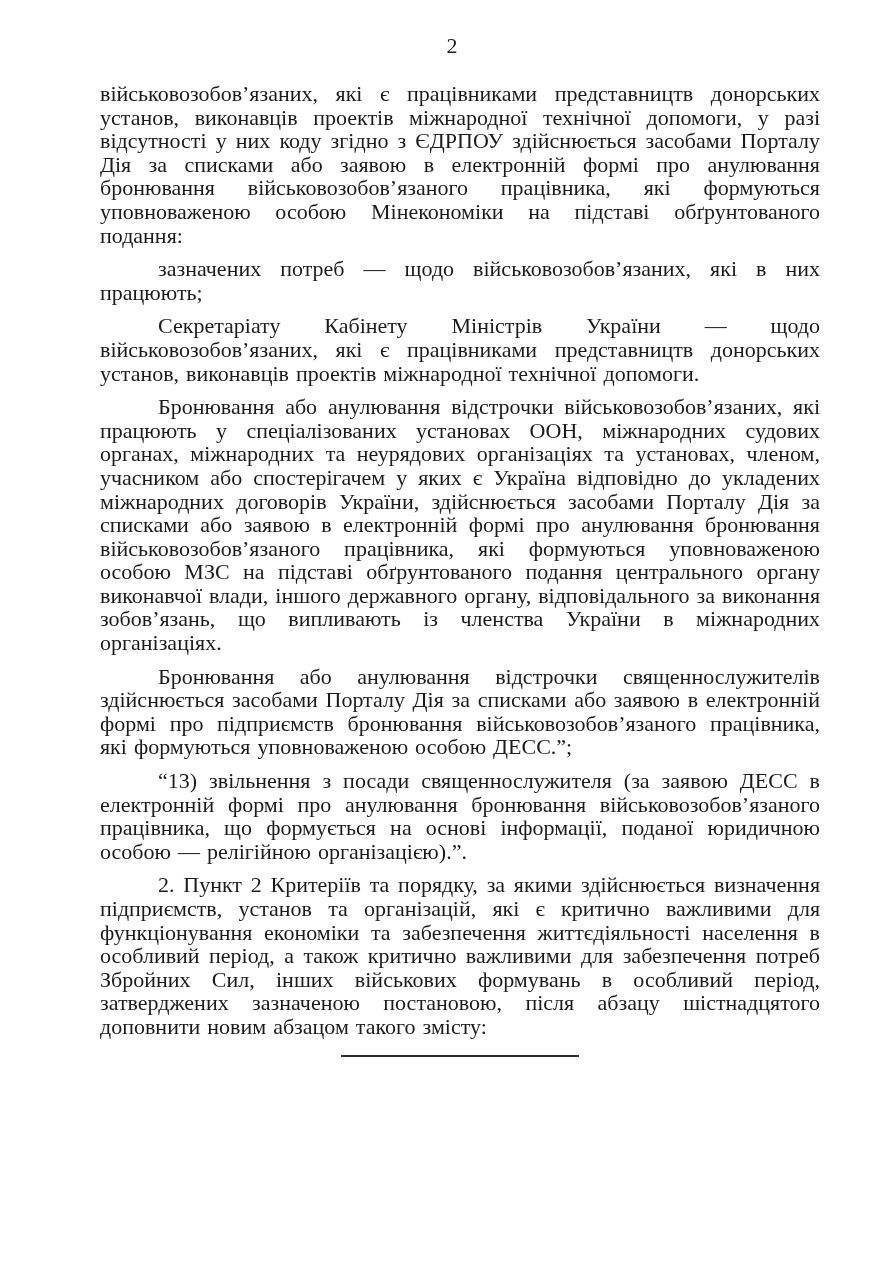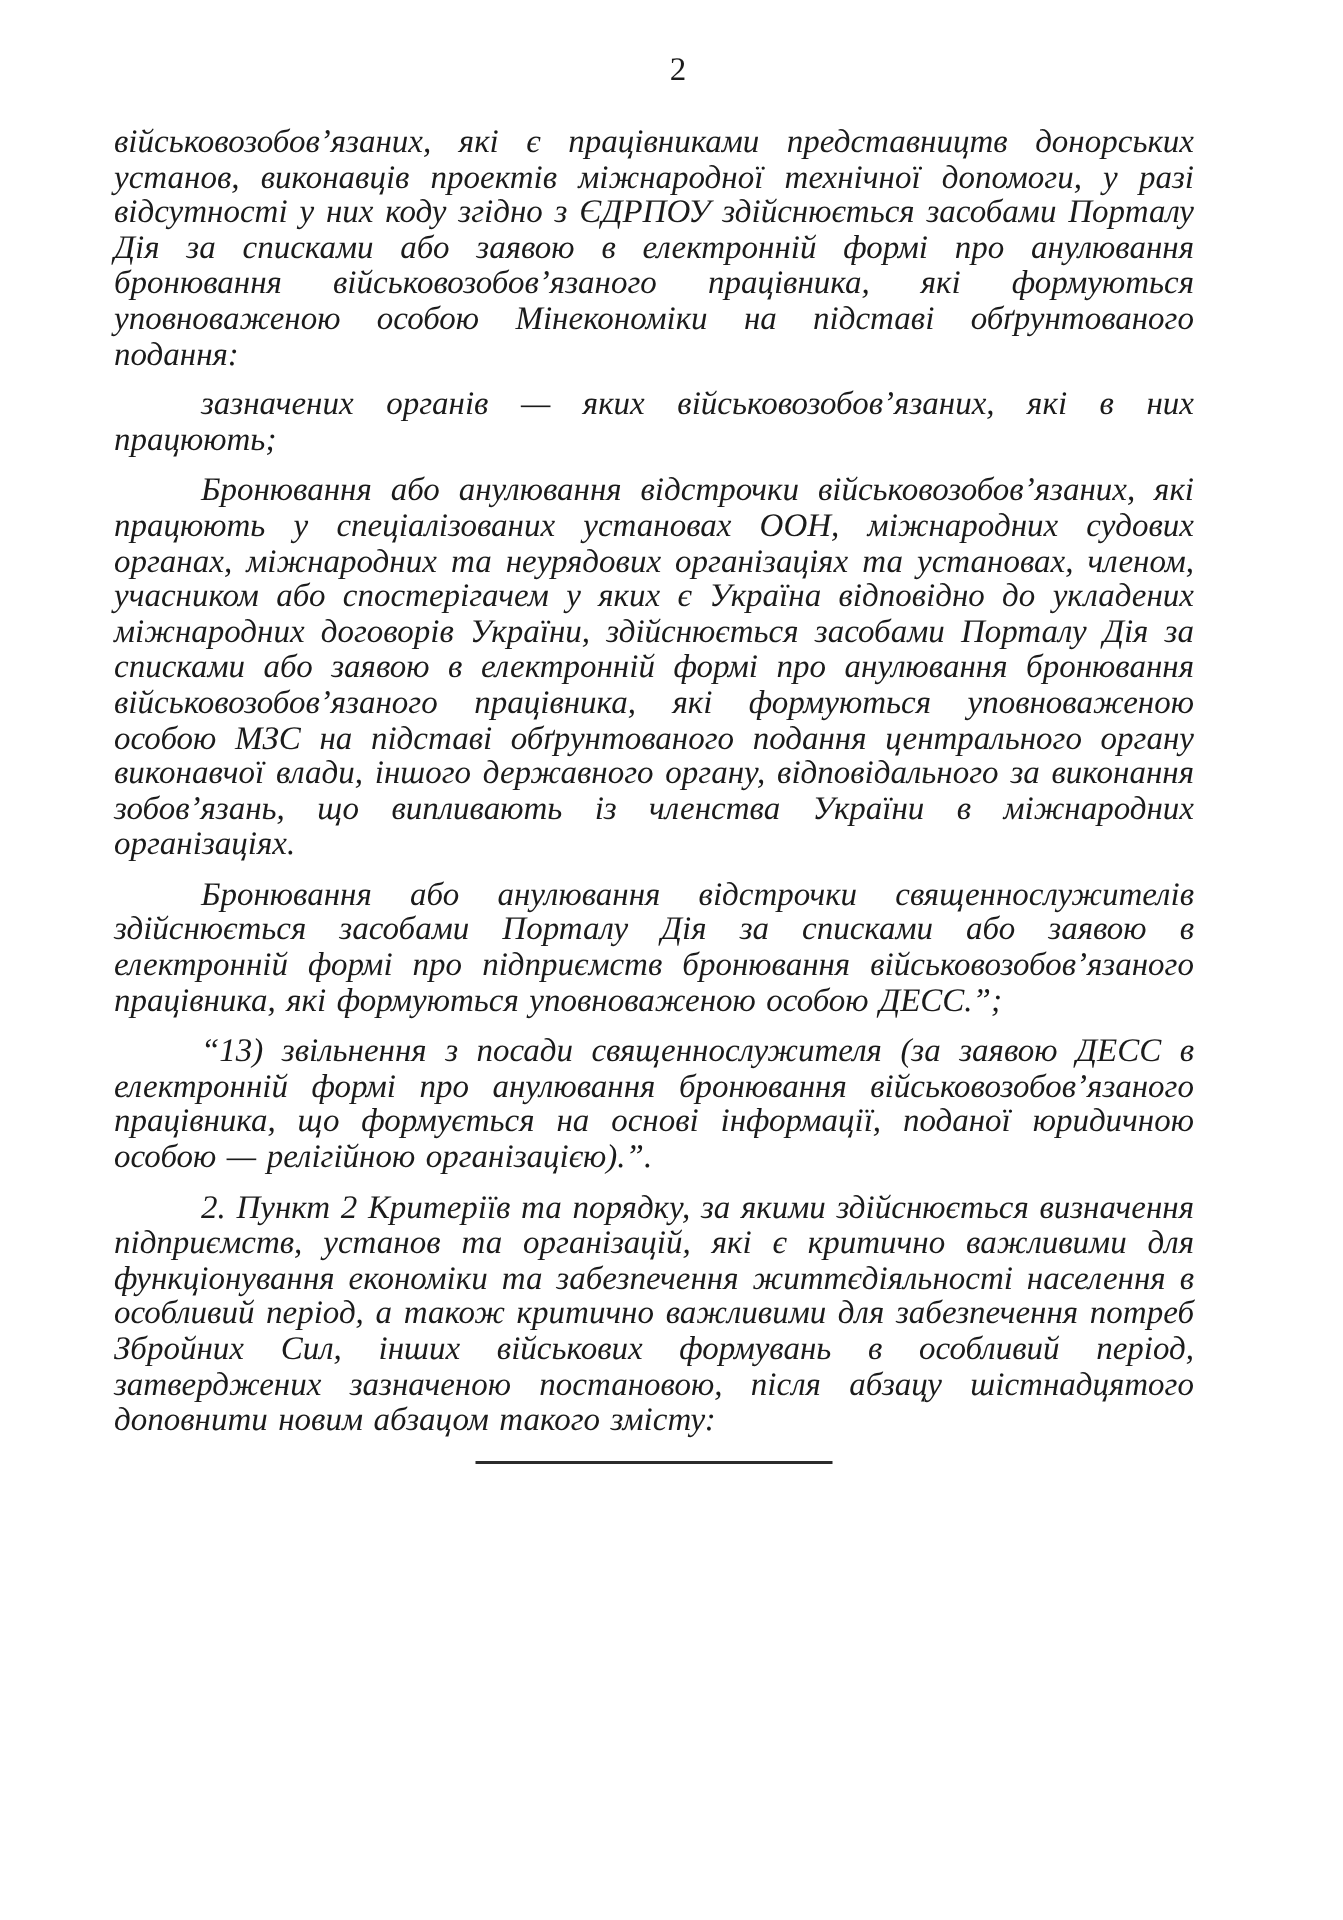--- a/index.html
+++ b/index.html
@@ -22,23 +22,22 @@
     left: 92px;
     width: 720px;
     text-align: center;
     font-size: 22px;
     line-height: 26px;
     color: #1b1b1b;
   }
   .content {
     position: absolute;
     top: 82px;
-    left: 76px;
+    left: 100px;
     width: 720px;
-    font-style: italic;
   }
   .para {
     margin: 0 0 10px 0;
     font-size: 22px;
     line-height: 23.6px;
     text-align: justify;
     text-indent: 58px;
     word-spacing: 1.5px;
   }
   .para.first {
@@ -52,21 +51,22 @@
   }
 </style>
 </head>
 <body>
 
 <div class="page">
   <div class="page-number">2</div>
 
   <div class="content">
     <p class="para first">військовозобов’язаних, які є працівниками представництв донорських установ, виконавців проектів міжнародної технічної допомоги, у разі відсутності у них коду згідно з ЄДРПОУ здійснюється засобами Порталу Дія за списками або заявою в електронній формі про анулювання бронювання військовозобов’язаного працівника, які формуються уповноваженою особою Мінекономіки на підставі обґрунтованого подання:</p>
-    <p class="para">зазначених органів — яких військовозобов’язаних, які в них працюють;</p>
+    <p class="para">зазначених потреб — щодо військовозобов’язаних, які в них працюють;</p>
+    <p class="para">Секретаріату Кабінету Міністрів України — щодо військовозобов’язаних, які є працівниками представництв донорських установ, виконавців проектів міжнародної технічної допомоги.</p>
     <p class="para">Бронювання або анулювання відстрочки військовозобов’язаних, які працюють у спеціалізованих установах ООН, міжнародних судових органах, міжнародних та неурядових організаціях та установах, членом, учасником або спостерігачем у яких є Україна відповідно до укладених міжнародних договорів України, здійснюється засобами Порталу Дія за списками або заявою в електронній формі про анулювання бронювання військовозобов’язаного працівника, які формуються уповноваженою особою МЗС на підставі обґрунтованого подання центрального органу виконавчої влади, іншого державного органу, відповідального за виконання зобов’язань, що випливають із членства України в міжнародних організаціях.</p>
     <p class="para">Бронювання або анулювання відстрочки священнослужителів здійснюється засобами Порталу Дія за списками або заявою в електронній формі про підприємств бронювання військовозобов’язаного працівника, які формуються уповноваженою особою ДЕСС.”;</p>
     <p class="para">“13) звільнення з посади священнослужителя (за заявою ДЕСС в електронній формі про анулювання бронювання військовозобов’язаного працівника, що формується на основі інформації, поданої юридичною особою — релігійною організацією).”.</p>
     <p class="para">2. Пункт 2 Критеріїв та порядку, за якими здійснюється визначення підприємств, установ та організацій, які є критично важливими для функціонування економіки та забезпечення життєдіяльності населення в особливий період, а також критично важливими для забезпечення потреб Збройних Сил, інших військових формувань в особливий період, затверджених зазначеною постановою, після абзацу шістнадцятого доповнити новим абзацом такого змісту:</p>
 
     <div class="rule"></div>
   </div>
 </div>
 
 </body></html>

